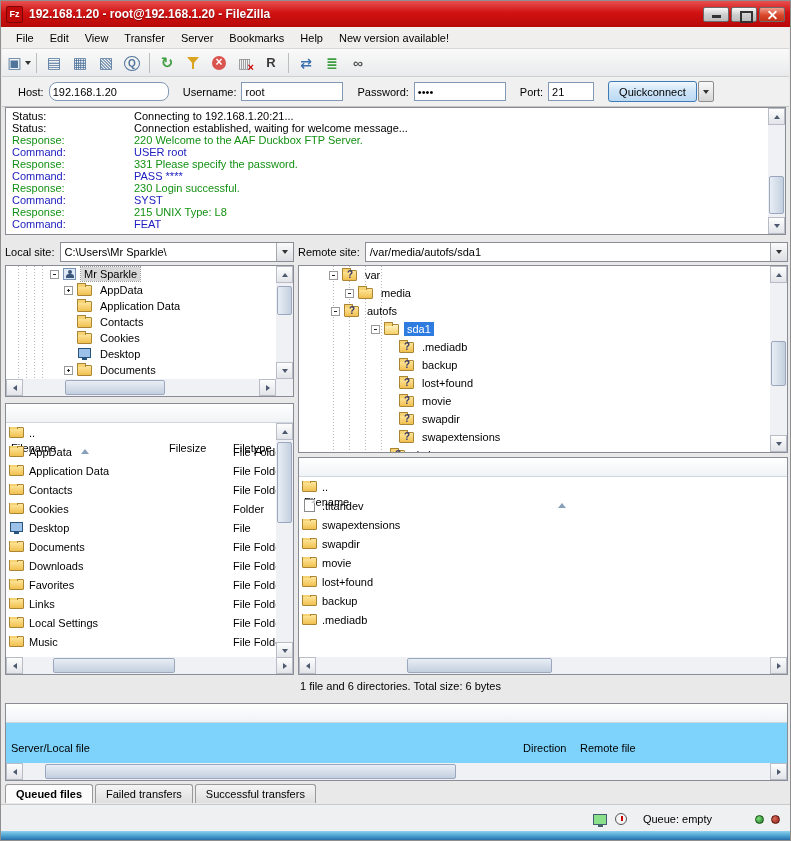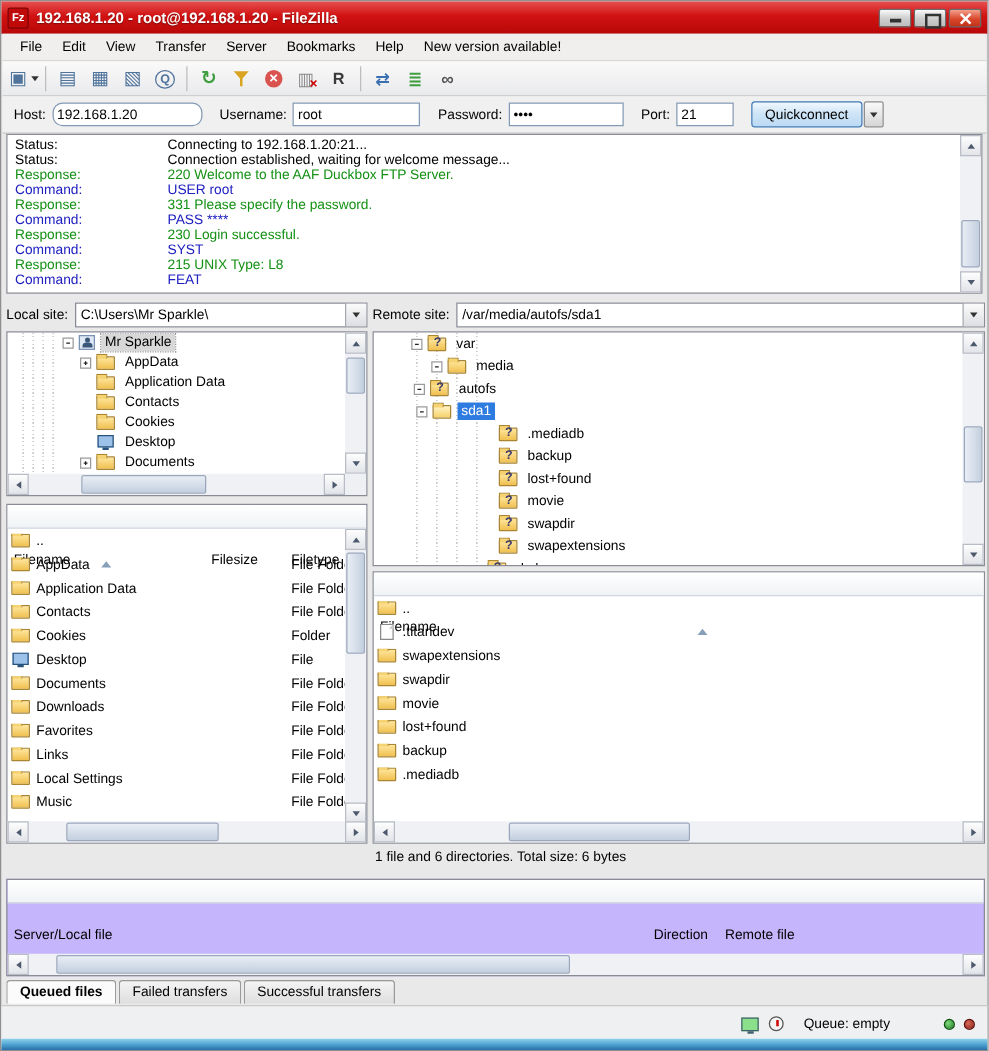--- a/index.html
+++ b/index.html
@@ -53,21 +53,21 @@
   .i-disc { position:relative; width:16px; height:16px; }
   .i-disc::before { content:"▥"; color:#8a8a8a; font-size:14px; position:absolute; left:1px; top:0; }
   .i-disc::after  { content:"×"; color:#c00; font-weight:bold; font-size:11px; position:absolute; right:-1px; bottom:-2px; }
   .i-reconn::before { content:"R"; color:#3a3a3a; font-weight:bold; font-size:13px; }
   .i-cmp::before   { content:"⇄"; color:#3a6fb0; font-weight:bold; font-size:14px; }
   .i-sync::before  { content:"≣"; color:#3f9e3f; font-weight:bold; font-size:14px; }
   .i-find::before  { content:"∞"; color:#555; font-weight:bold; font-size:14px; }
 
   
   .quickbar { position:absolute; left:1px; right:1px; top:76px; height:30px; background:#f0f0f1;
-    border-bottom:1px solid #c3c3c3; display:flex; align-items:center; padding-left:9px; }
+    border-bottom:1px solid #c3c3c3; display:flex; align-items:center; padding-left:16px; }
   .quickbar label { margin-right:5px; }
   .qc-input { height:19px; border:1px solid #8299b5; background:#fff; padding:0 3px; font:11px "Liberation Sans",sans-serif; margin-right:14px; }
   .qc-btn { height:21px; padding:0 10px; font:11px "Liberation Sans",sans-serif;
     border:1px solid #3f7ab8; border-radius:3px;
     background:linear-gradient(180deg,#f1f8fe,#cfe5f7 45%,#bbdaf3); margin-right:1px; }
   .qc-drop { width:16px; height:21px; border:1px solid #8e8e8e; border-radius:2px;
     background:linear-gradient(180deg,#fafafa,#d5d5d5); display:flex; align-items:center; justify-content:center; }
   .tri-down { width:0; height:0; border-left:3.5px solid transparent; border-right:3.5px solid transparent; border-top:4px solid #333; }
 
   
@@ -156,21 +156,21 @@
     border-left:4px solid transparent; border-right:4px solid transparent; border-bottom:5px solid #87a0ba; }
   .lbody { position:relative; }
   .frow { height:19px; display:flex; align-items:center; }
   .cn { display:flex; align-items:center; overflow:hidden; padding-left:3px; flex:none; }
   .cs { flex:none; text-align:right; padding-right:8px; }
   .ct { flex:1; padding-left:5px; overflow:hidden; white-space:nowrap; }
 
   .statusline { position:absolute; top:677px; height:16px; display:flex; align-items:center; }
 
   
-  .queuebox { position:absolute; left:4px; top:702px; width:783px; height:78px; border:1px solid #898c95; background:#c4b5fd; overflow:hidden; }
+  .queuebox { position:absolute; left:4px; top:702px; width:783px; height:78px; border:1px solid #898c95; background:#7dd3fc; overflow:hidden; }
   .tabsrow { position:absolute; left:4px; top:781px; height:21px; display:flex; align-items:flex-end; gap:2px; }
   .tab { padding:3px 10px; border:1px solid #9a9a9a; border-bottom:none; border-radius:3px 3px 0 0;
     background:linear-gradient(180deg,#f4f4f4,#dedede); }
   .tab.active { background:#fbfbfb; font-weight:bold; }
 
   
   .statusbar { position:absolute; left:0; right:0; top:803px; height:29px; background:#eef0f1;
     border-top:1px solid #c9c9c9; display:flex; align-items:center; justify-content:flex-end; padding-right:10px; }
   .ic-mon { width:14px; height:11px; border:1px solid #44606e; background:#8be08b; position:relative; margin-right:8px; }
   .ic-mon::after { content:""; position:absolute; left:4px; bottom:-3px; width:5px; height:2px; background:#44606e; }
@@ -419,21 +419,21 @@
       <div class="trow remote" style="padding-left:46px">
           <span class="exp"></span>
           <span class="fold"></span>
           <span class="tlabel">media</span>
         </div>
       <div class="trow remote" style="padding-left:32px">
           <span class="exp"></span>
           <span class="fold q"></span>
           <span class="tlabel">autofs</span>
         </div>
-      <div class="trow remote" style="padding-left:34px">
+      <div class="trow remote" style="padding-left:72px">
           <span class="exp"></span>
           <span class="fold open"></span>
           <span class="tlabel sel-blue">sda1</span>
         </div>
       <div class="trow remote" style="padding-left:100px">
           <span class="fold q"></span>
           <span class="tlabel">.mediadb</span>
         </div>
       <div class="trow remote" style="padding-left:100px">
           <span class="fold q"></span>

